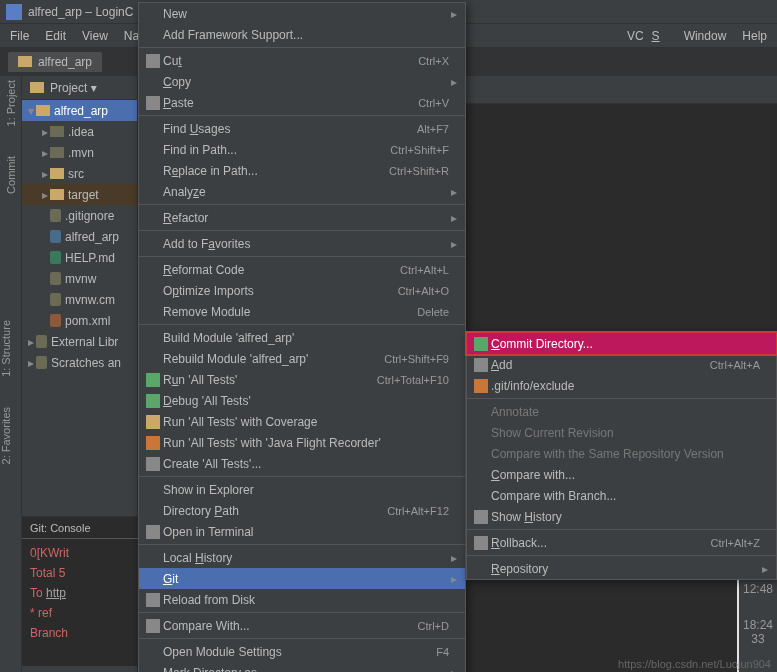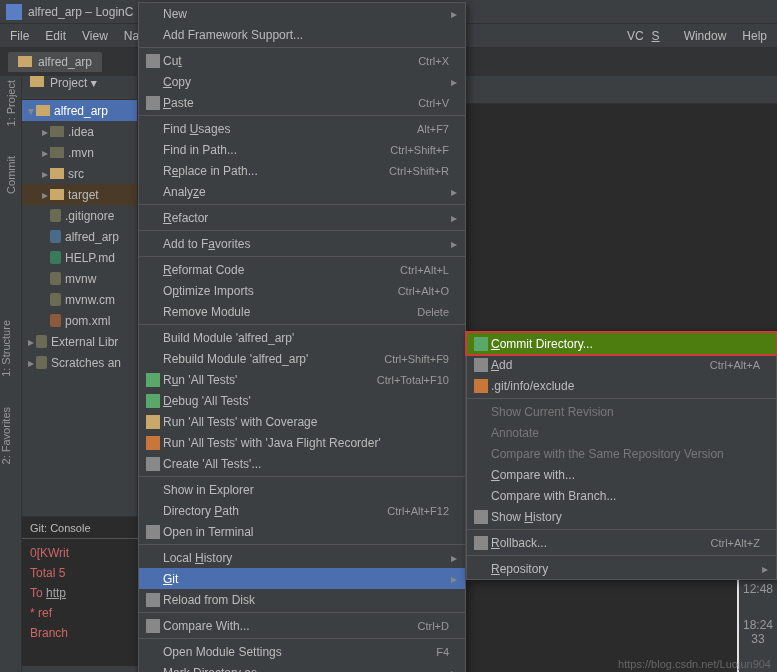--- a/index.html
+++ b/index.html
@@ -4,21 +4,21 @@
 <style>
 * { margin:0; padding:0; box-sizing:border-box; font-family:"Segoe UI",Arial,sans-serif; font-size:12px; }
 body { background:#3c3f41; color:#bbbbbb; width:777px; height:672px; overflow:hidden; position:relative; }
 .titlebar { height:24px; background:#3c3f41; display:flex; align-items:center; padding:0 6px; border-bottom:1px solid #323232; }
 .titlebar .icon { width:16px; height:16px; background:#5a7ec5; margin-right:6px; }
 .menubar { height:24px; display:flex; align-items:center; padding:0 2px; border-bottom:1px solid #323232; }
 .menubar span { padding:2px 8px; cursor:pointer; }
 .tab-bar { height:28px; background:#313335; display:flex; align-items:center; padding:0 8px; border-bottom:1px solid #323232; }
 .project-tab { background:#4b4d4f; padding:3px 10px; display:flex; align-items:center; border-radius:2px 2px 0 0; }
 .folder-icon { width:14px; height:11px; background:#c9a86a; margin-right:6px; }
-.proj-tool-hdr { height:24px; display:flex; padding:0 8px; border-bottom:1px solid #323232; }
+.proj-tool-hdr { height:24px; display:flex; align-items:center; padding:0 8px; border-bottom:1px solid #323232; }
 .main { display:flex; height:calc(100% - 76px); }
 .vstrip { width:22px; background:#3c3f41; border-right:1px solid #323232; display:flex; flex-direction:column; align-items:center; padding-top:4px; gap:30px; }
 .vstrip span { writing-mode:vertical-rl; transform:rotate(180deg); font-size:11px; color:#999; }
 .ptree { width:116px; background:#3c3f41; border-right:1px solid #323232; overflow:hidden; }
 .ptree .node { display:flex; align-items:center; padding:2px 4px; height:21px; white-space:nowrap; }
 .ptree .sel { background:#4b6eaf; color:#fff; }
 .ptree .highlight { background:#4a3a28; }
 .arrow { width:10px; color:#888; text-align:center; }
 .fi { width:14px; height:11px; margin-right:4px; flex-shrink:0; }
 .fdir { background:#c9a86a; }
@@ -36,21 +36,21 @@
 .ctx1 .iconcol { width:20px; display:flex; justify-content:center; }
 .ctx1 .lbl { flex:1; }
 .ctx1 .sc { color:#999; font-size:11px;text-align:center; }
 .ctx1 .sub { width:8px; color:#888; text-align:right; }
 .ci { width:14px; height:14px; }
 .u { text-decoration:underline; }
 
 
 .ctx2 { position:absolute; left:466px; top:332px; width:311px; background:#3c3f41; border:1px solid #555; box-shadow:2px 2px 8px rgba(0,0,0,0.5); z-index:11; }
 .ctx2 .row { display:flex; align-items:center; height:21px; padding:0 8px 0 4px; }
-.ctx2 .row.hov { background:#4d7c0f; color:#fff; outline:2px solid #d13838; outline-offset:0; }
+.ctx2 .row.hov { background:#be185d; color:#fff; outline:2px solid #d13838; outline-offset:0; }
 .ctx2 .row.dis { color:#777; }
 .ctx2 .sep { height:1px; background:#555; margin:2px 0; }
 .ctx2 .iconcol { width:20px; display:flex; justify-content:center; }
 .ctx2 .lbl { flex:1; }
 .ctx2 .sc { color:#999; font-size:11px;text-align:right; }
 .ctx2 .sub { width:8px; color:#888; text-align:right; }
 
 .editor { flex:1; background:#2b2b2b; position:relative; overflow:hidden; }
 .edtabs { height:28px; background:#3c3f41; display:flex; align-items:flex-end; padding-left:4px; border-bottom:1px solid #323232; }
 .etab { padding:4px 10px; display:flex; align-items:center; gap:5px; font-size:11px; border-right:1px solid #323232; }
@@ -446,26 +446,26 @@
     <div class="row">
       <div class="iconcol">
         <div class="ci" style="background: rgb(201, 118, 58);"></div>
       </div>
       <div class="lbl">.git/info/exclude</div>
       <div class="sub"></div>
     </div>
     <div class="sep"></div>
     <div class="row dis">
       <div class="iconcol"></div>
+      <div class="lbl">Annotate</div>
+      <div class="sub"></div>
+    </div>
+    <div class="row dis">
+      <div class="iconcol"></div>
       <div class="lbl">Show Current Revision</div>
-      <div class="sub"></div>
-    </div>
-    <div class="row dis">
-      <div class="iconcol"></div>
-      <div class="lbl">Annotate</div>
       <div class="sub"></div>
     </div>
     <div class="row dis">
       <div class="iconcol"></div>
       <div class="lbl">Compare with the Same Repository Version</div>
       <div class="sub"></div>
     </div>
     <div class="row">
       <div class="iconcol"></div>
       <div class="lbl"><span class="u">C</span>ompare with...</div>

